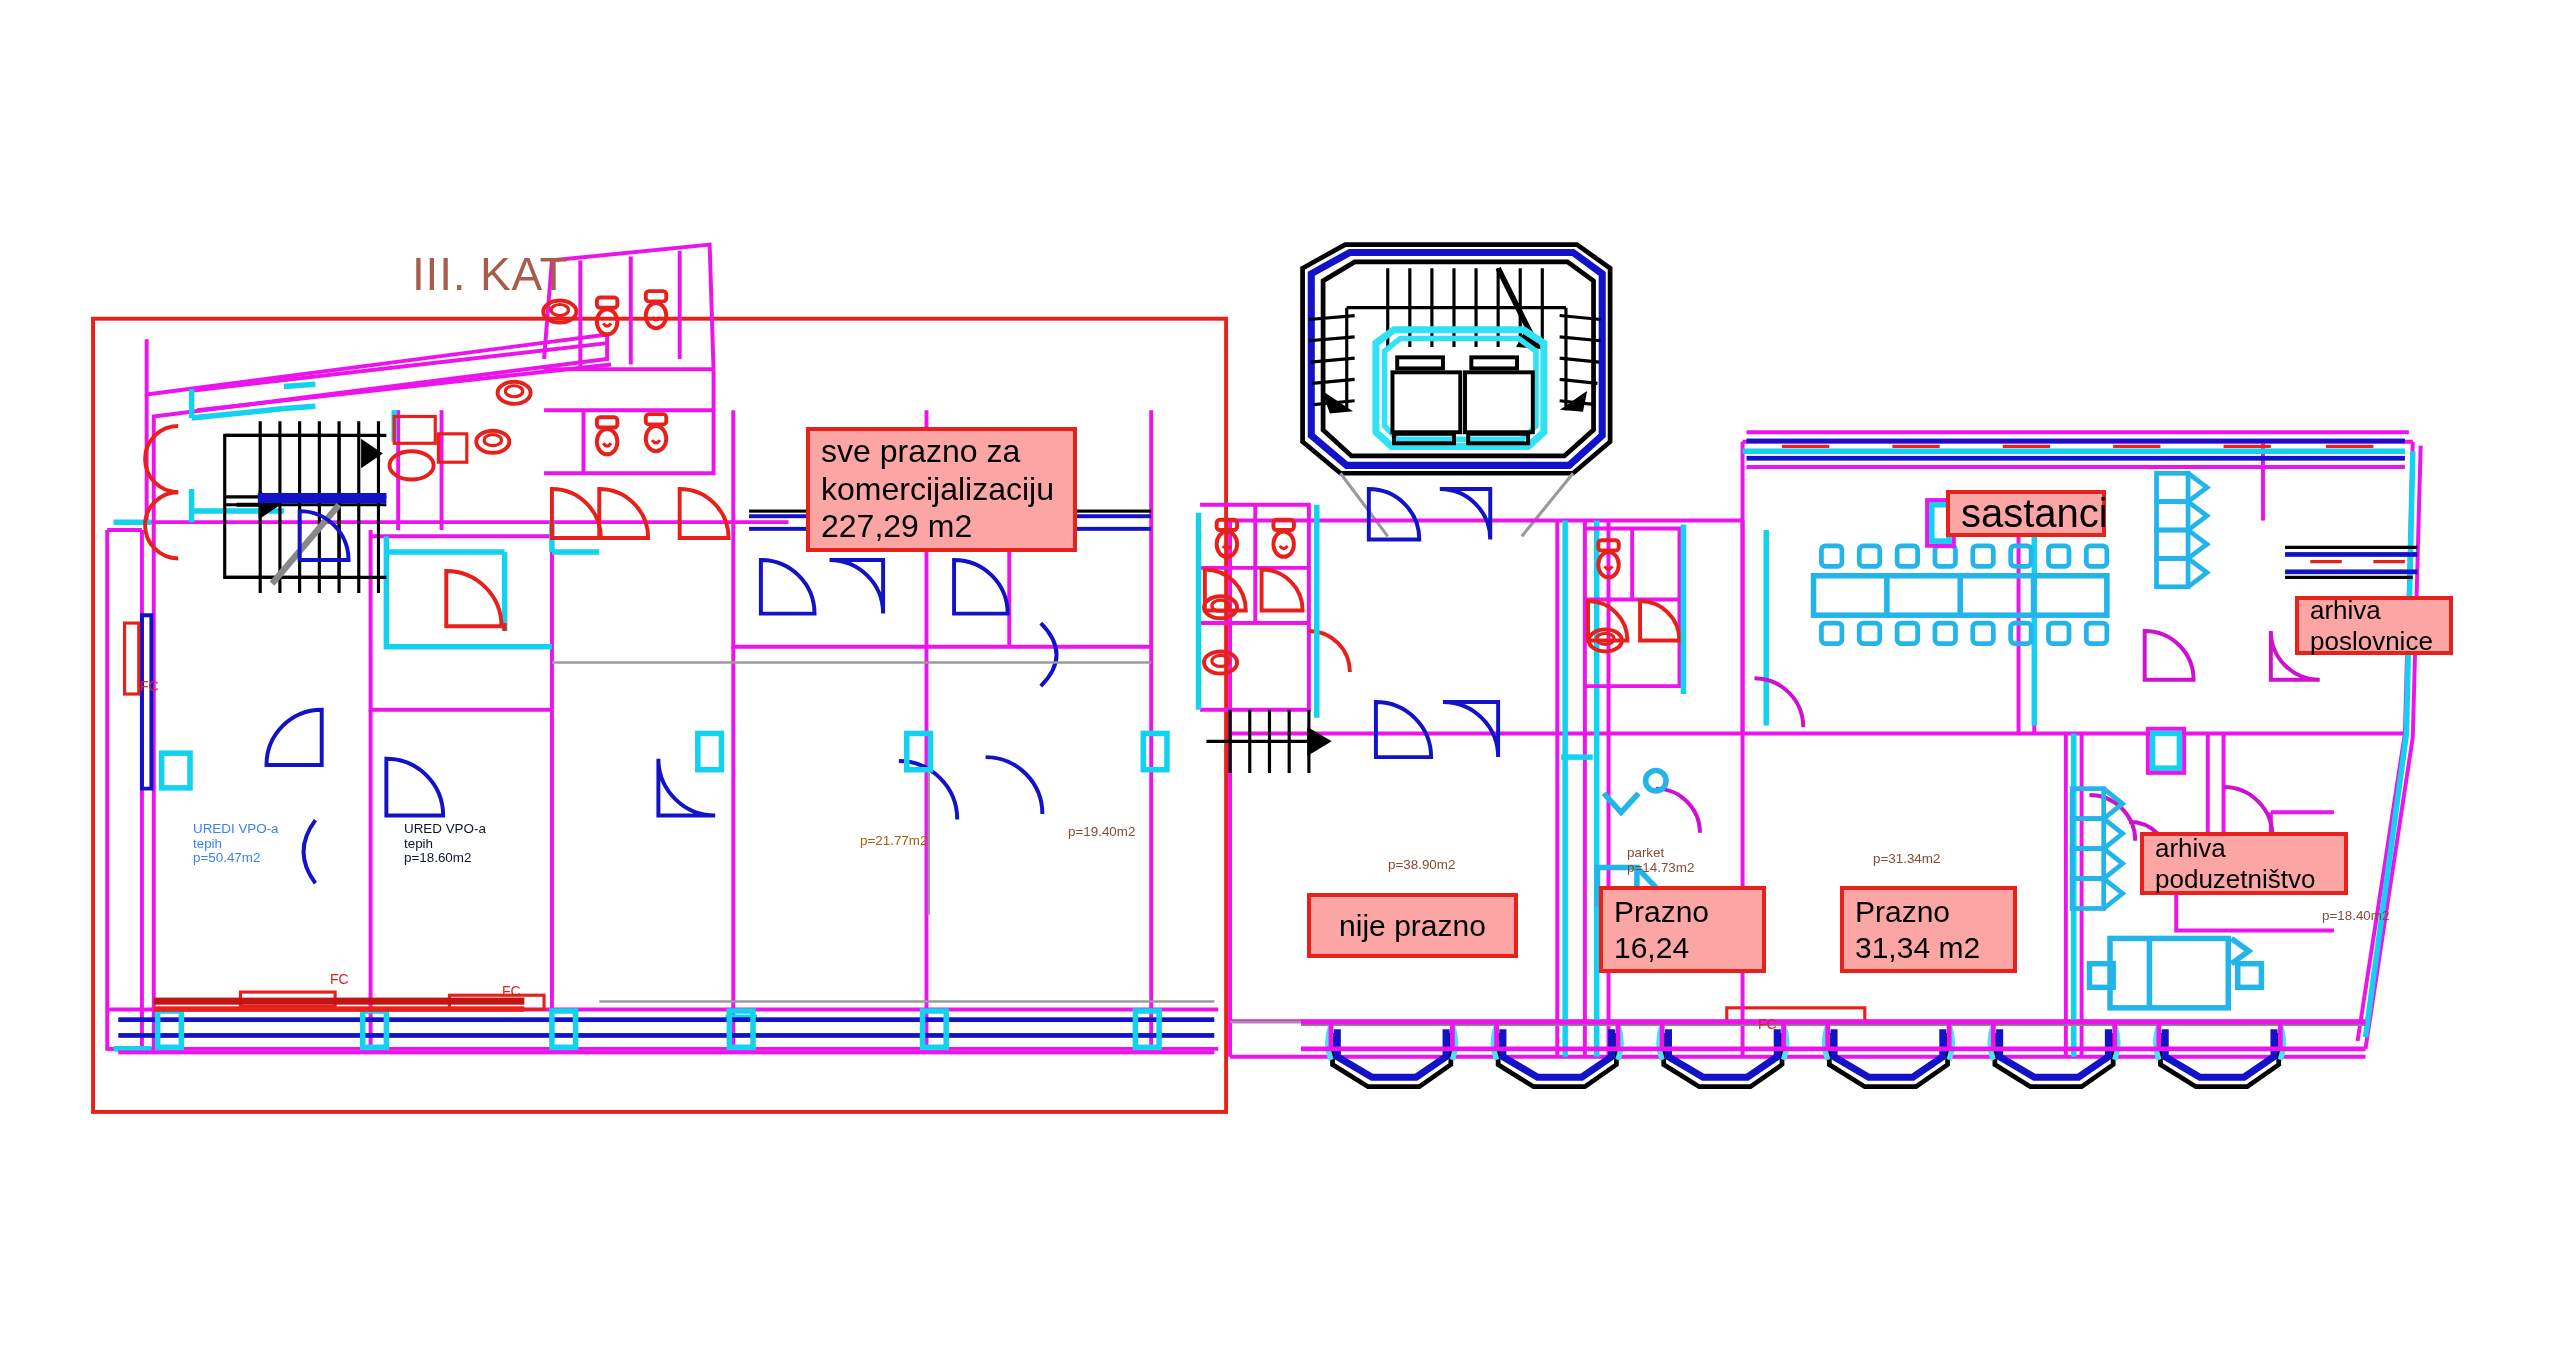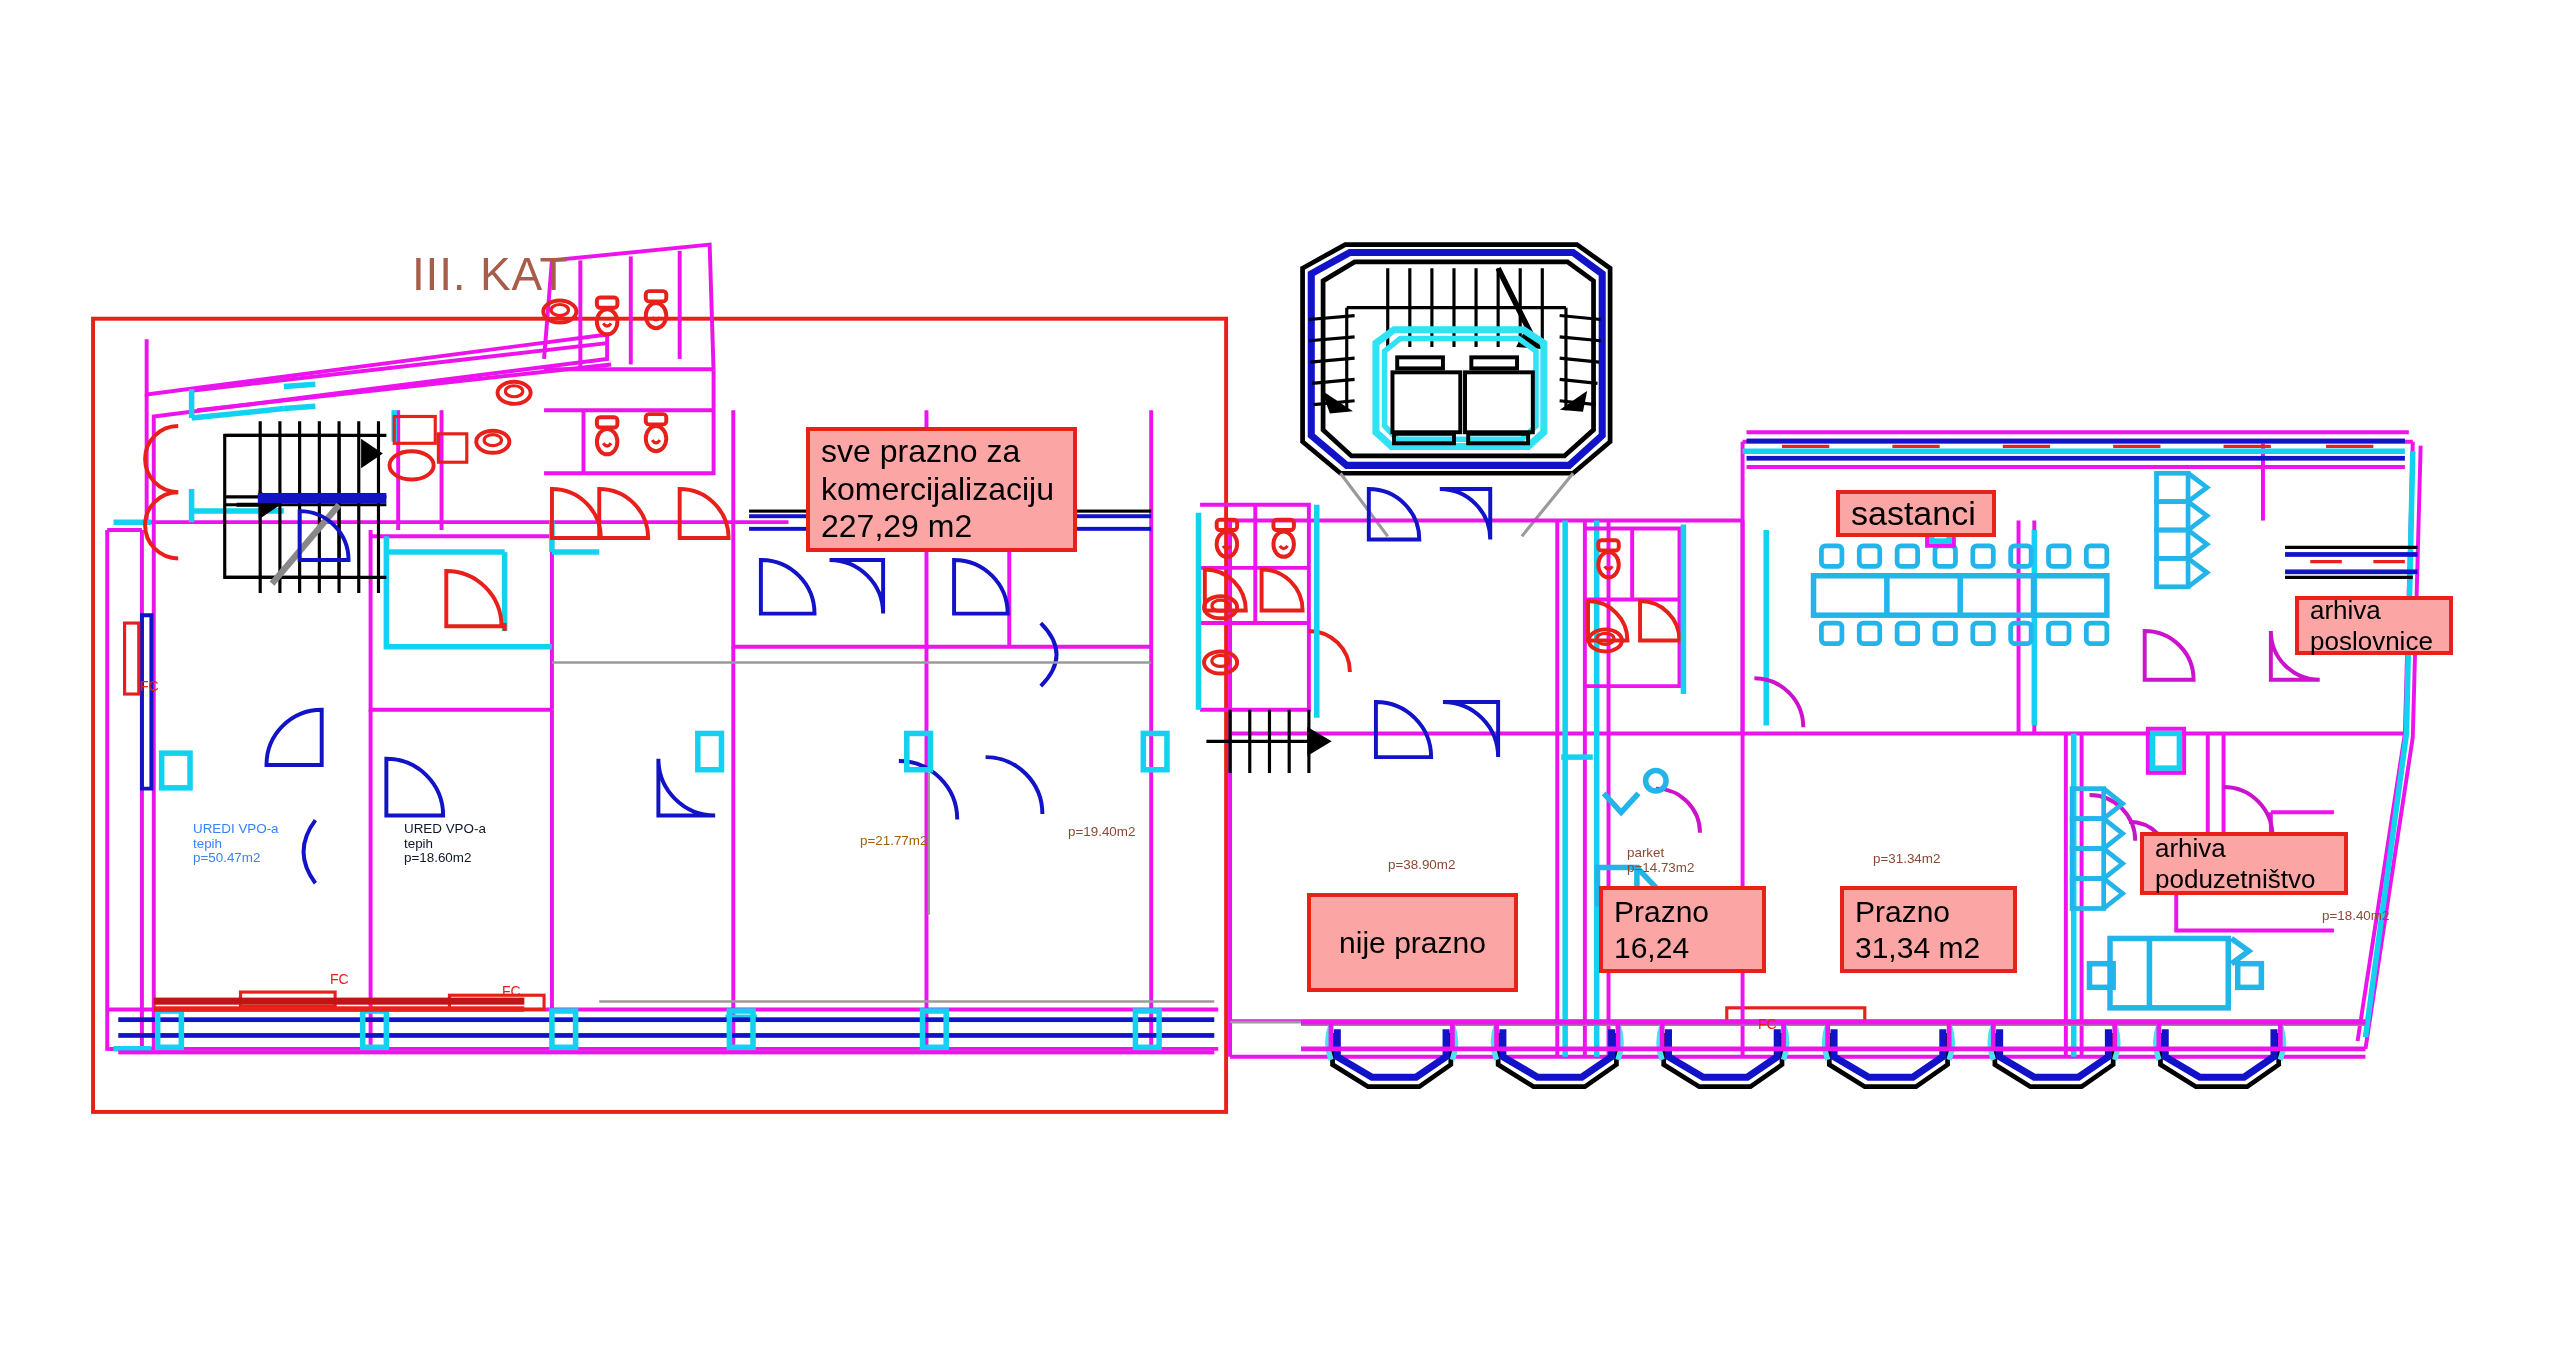--- a/index.html
+++ b/index.html
@@ -478,28 +478,28 @@
       <div class="fclbl" style="left: 330px; top: 971px;">FC</div>
       <div class="fclbl" style="left: 502px; top: 983px;">FC</div>
       <div class="fclbl" style="left: 1758px; top: 1016px;">FC</div>
     </div>
   <div id="callouts-layer">
       <div class="callout pad" style="left: 806px; top: 427px; width: 271px; height: 125px; font-size: 32px; text-align: left;">
         <span>sve prazno za</span>
         <span>komercijalizaciju</span>
         <span>227,29 m2</span>
       </div>
-      <div class="callout pad" style="left: 1836px; top: 490px; width: 160px; height: 47px; font-size: 34px; text-align: left;">
+      <div class="callout pad" style="left: 1946px; top: 490px; width: 160px; height: 47px; font-size: 40px; text-align: left;">
         <span>sastanci</span>
       </div>
       <div class="callout pad" style="left: 2295px; top: 596px; width: 158px; height: 59px; font-size: 26px; text-align: left;">
         <span>arhiva</span>
         <span>poslovnice</span>
       </div>
-      <div class="callout pad" style="left: 1307px; top: 893px; width: 211px; height: 99px; font-size: 30px; text-align: center; align-items: center;">
+      <div class="callout pad" style="left: 1307px; top: 893px; width: 211px; height: 65px; font-size: 30px; text-align: center; align-items: center;">
         <span>nije prazno</span>
       </div>
       <div class="callout pad" style="left: 1599px; top: 886px; width: 167px; height: 87px; font-size: 30px; text-align: left;">
         <span>Prazno</span>
         <span>16,24</span>
       </div>
       <div class="callout pad" style="left: 1840px; top: 886px; width: 177px; height: 87px; font-size: 30px; text-align: left;">
         <span>Prazno</span>
         <span>31,34 m2</span>
       </div>

